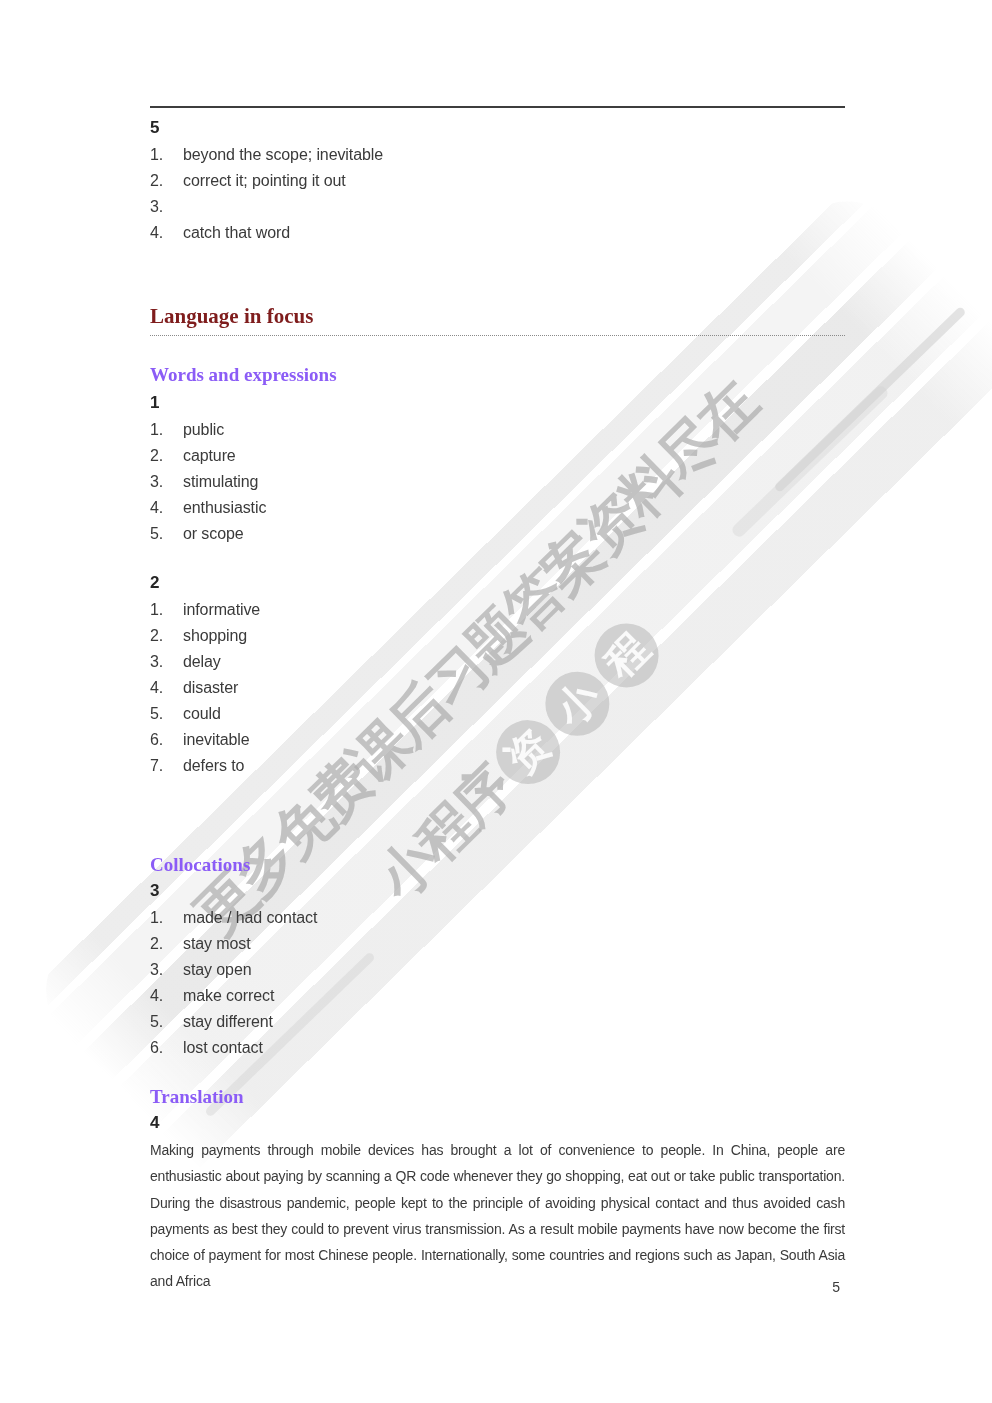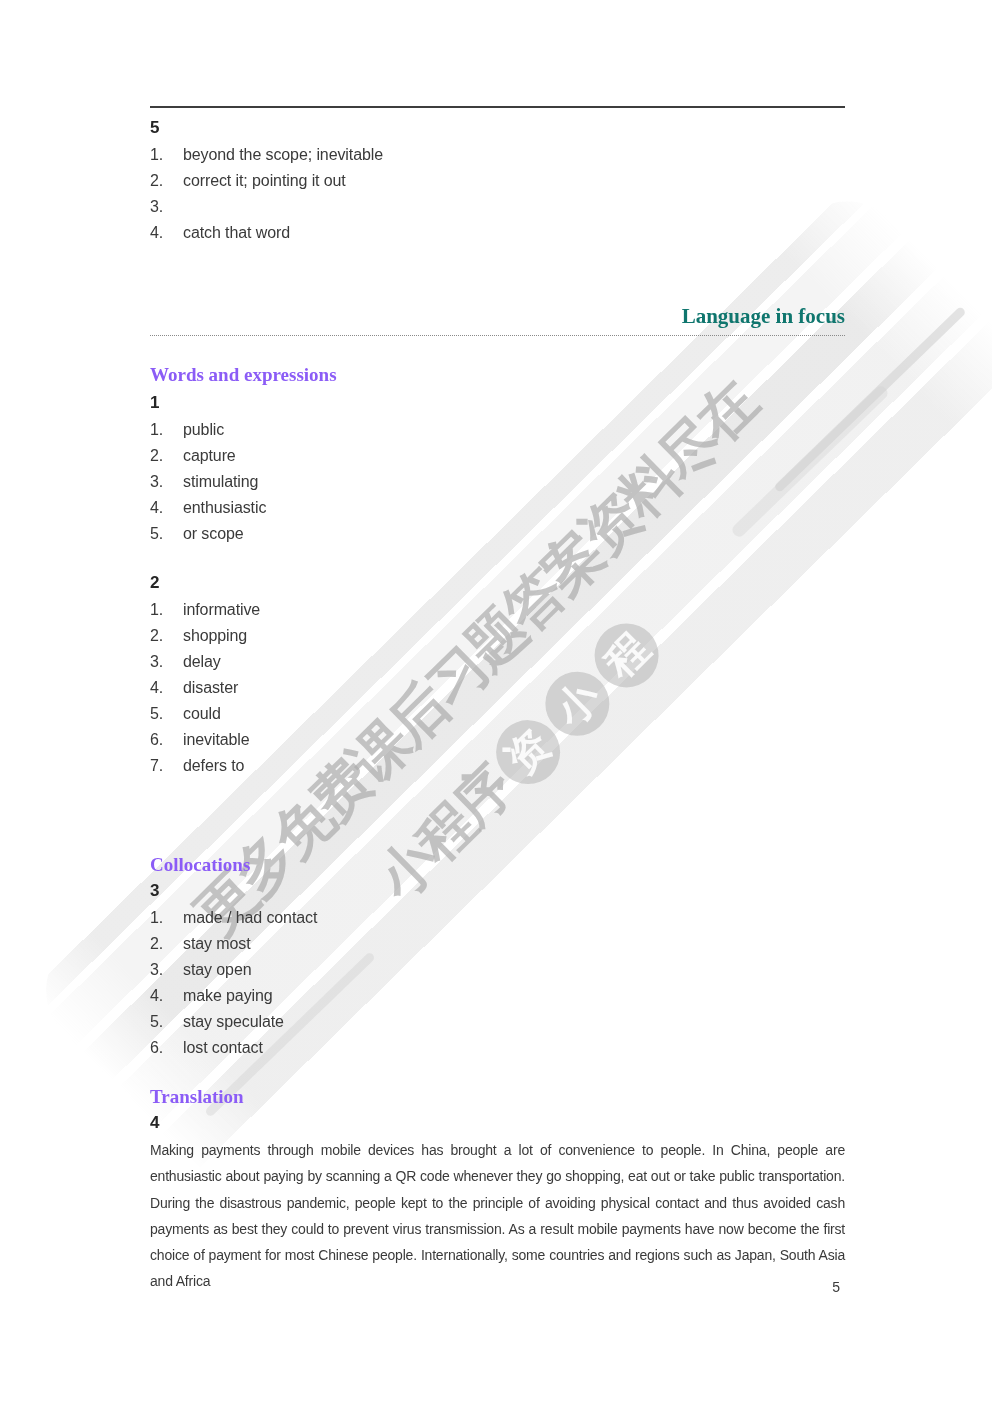--- a/index.html
+++ b/index.html
@@ -122,25 +122,24 @@
   }
   ol.answers .num {
     flex: 0 0 33px;
   }
 
   h1.section-heading {
     font-family: "Liberation Serif", serif;
     font-size: 21px;
     line-height: 24px;
     font-weight: 700;
-    color: #0f766e;
+    color: #7f1d1d;
     margin-top: 58px;
     padding-bottom: 7px;
     border-bottom: 1px dotted #8a8a8a;
-    text-align: right;
   }
   h2.sub-heading {
     font-family: "Liberation Serif", serif;
     font-size: 19px;
     line-height: 24px;
     font-weight: 700;
     color: #8b5cf6;
   }
   .h2-wae { margin-top: 27px; }
   .h2-col { margin-top: 74px; }
@@ -276,25 +275,25 @@
       <li>
           <span class="num">2.</span>
           <span>stay most</span>
         </li>
       <li>
           <span class="num">3.</span>
           <span>stay open</span>
         </li>
       <li>
           <span class="num">4.</span>
-          <span>make paying</span>
+          <span>make correct</span>
         </li>
       <li>
           <span class="num">5.</span>
-          <span>stay speculate</span>
+          <span>stay different</span>
         </li>
       <li>
           <span class="num">6.</span>
           <span>lost contact</span>
         </li>
     </ol>
 
     <h2 class="sub-heading h2-tr">Translation</h2>
 
     <div class="ex-label lbl-4">4</div>

